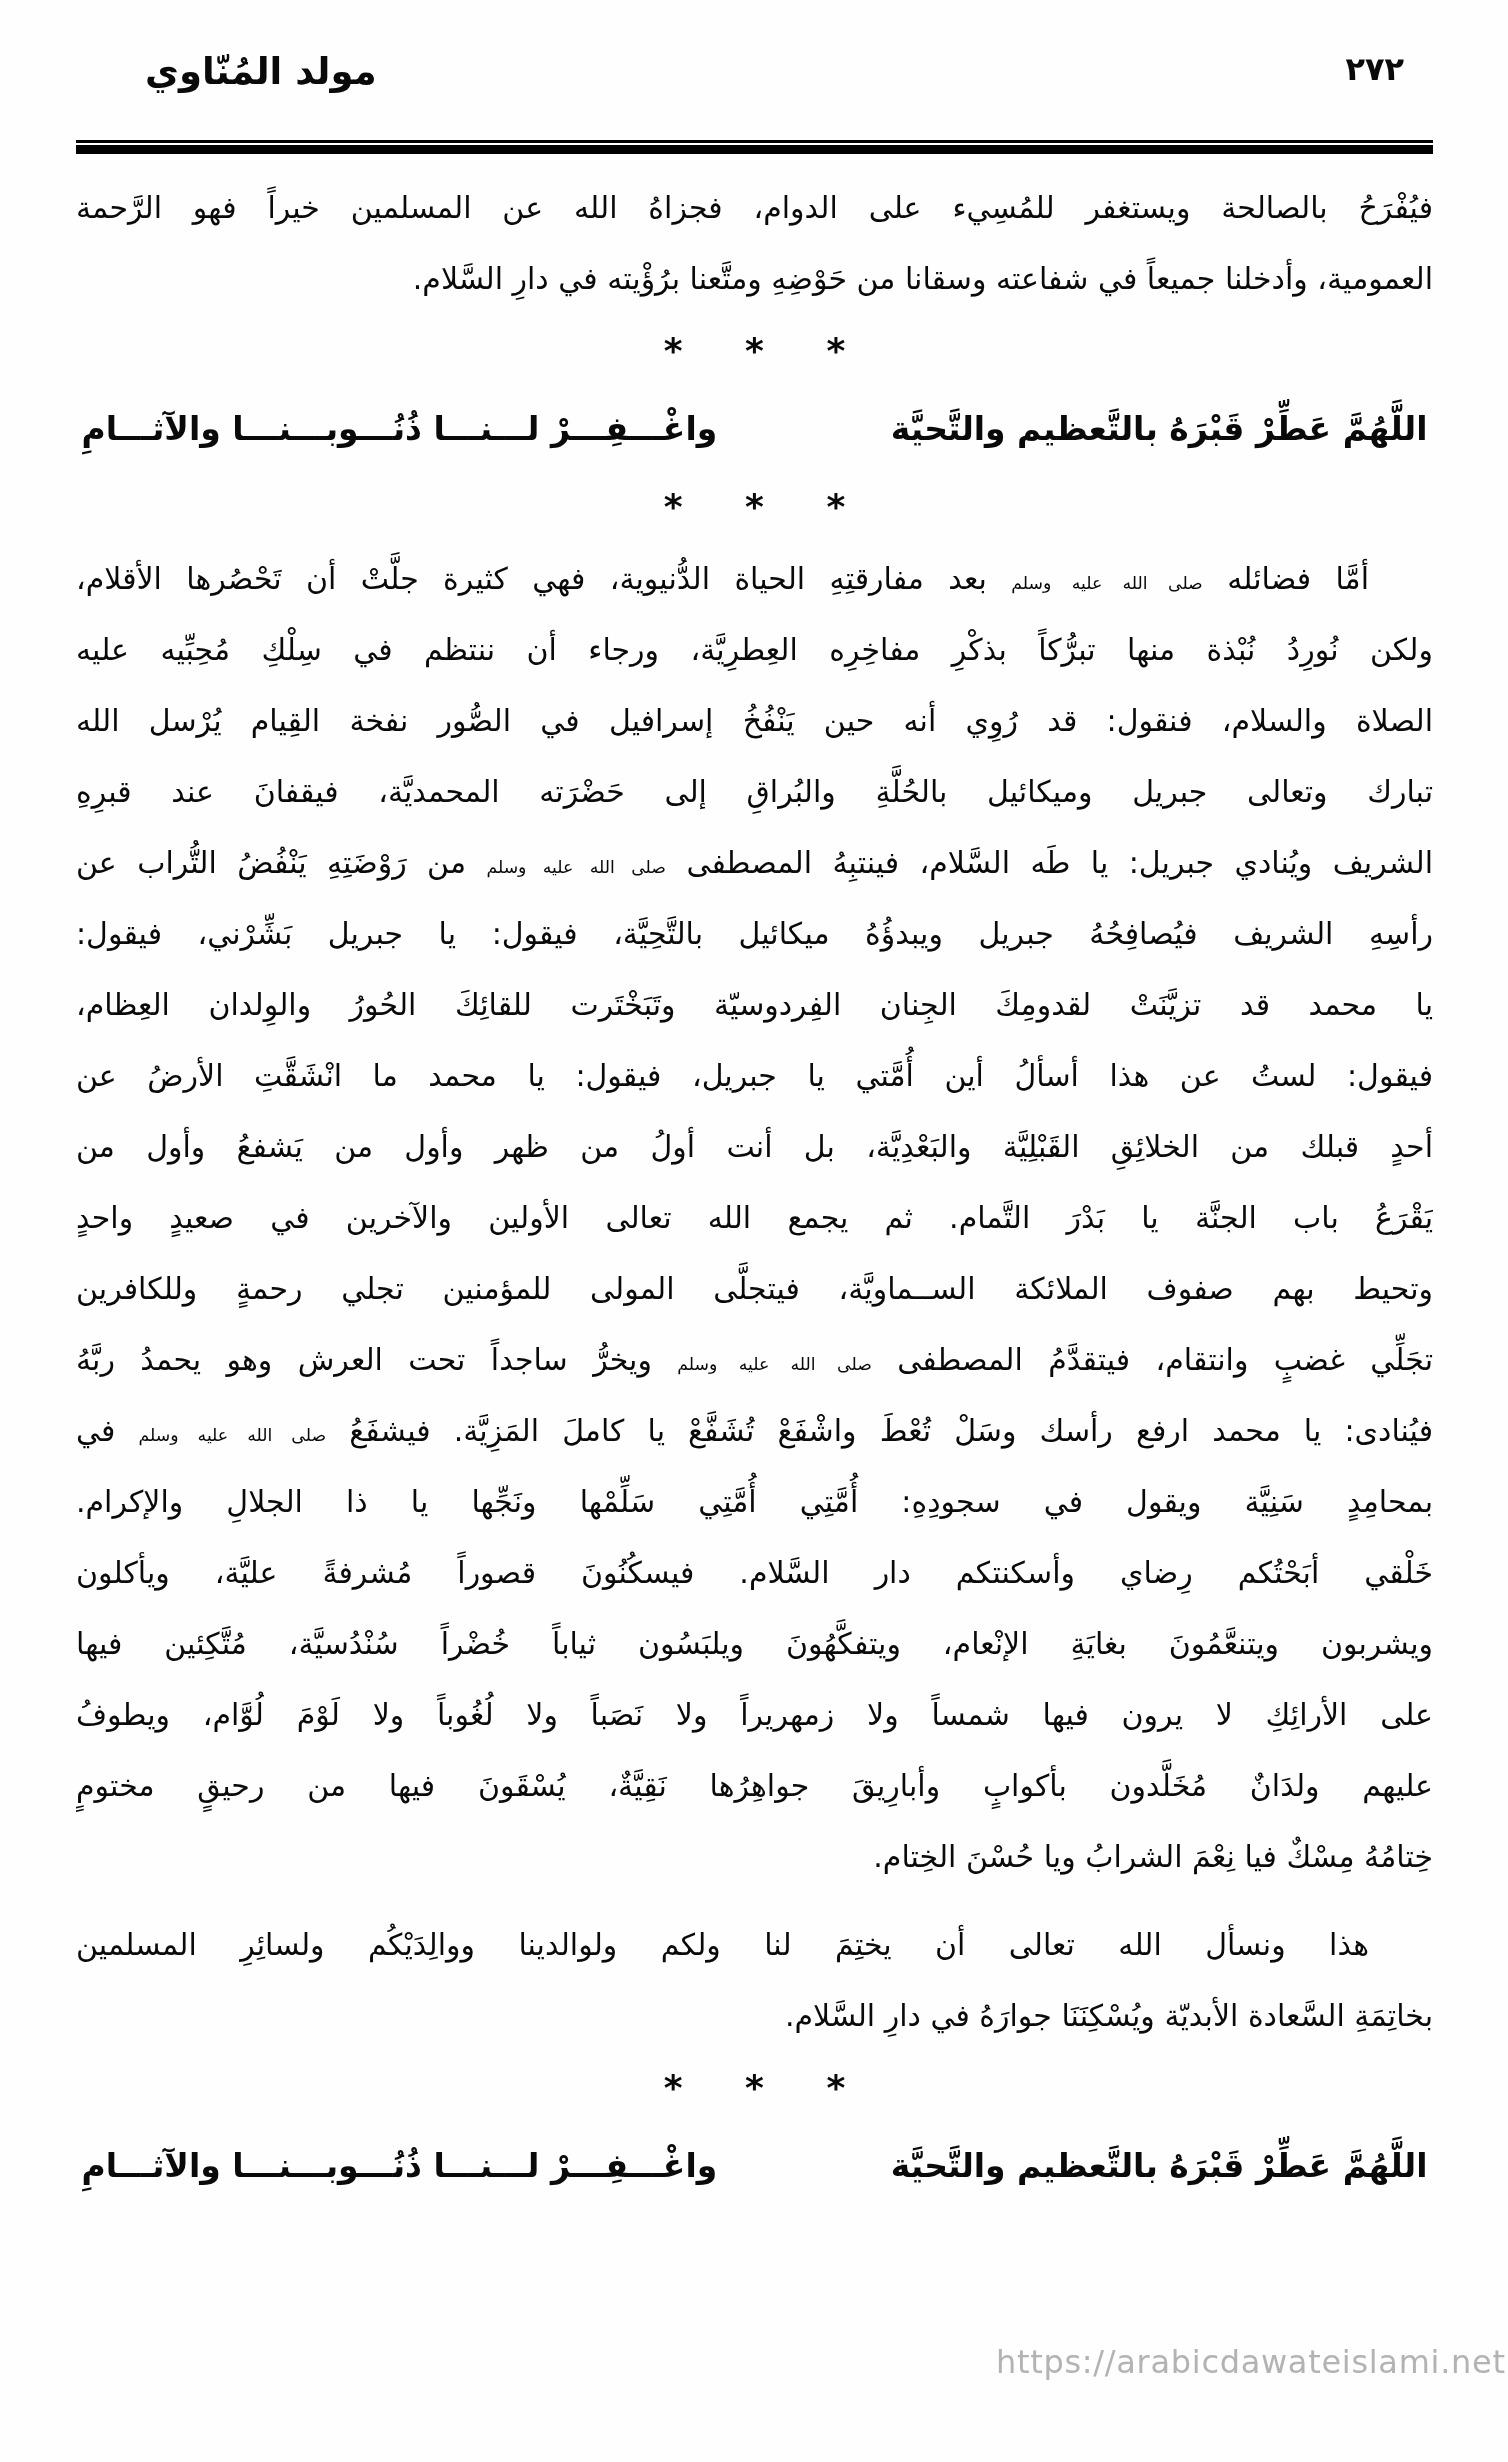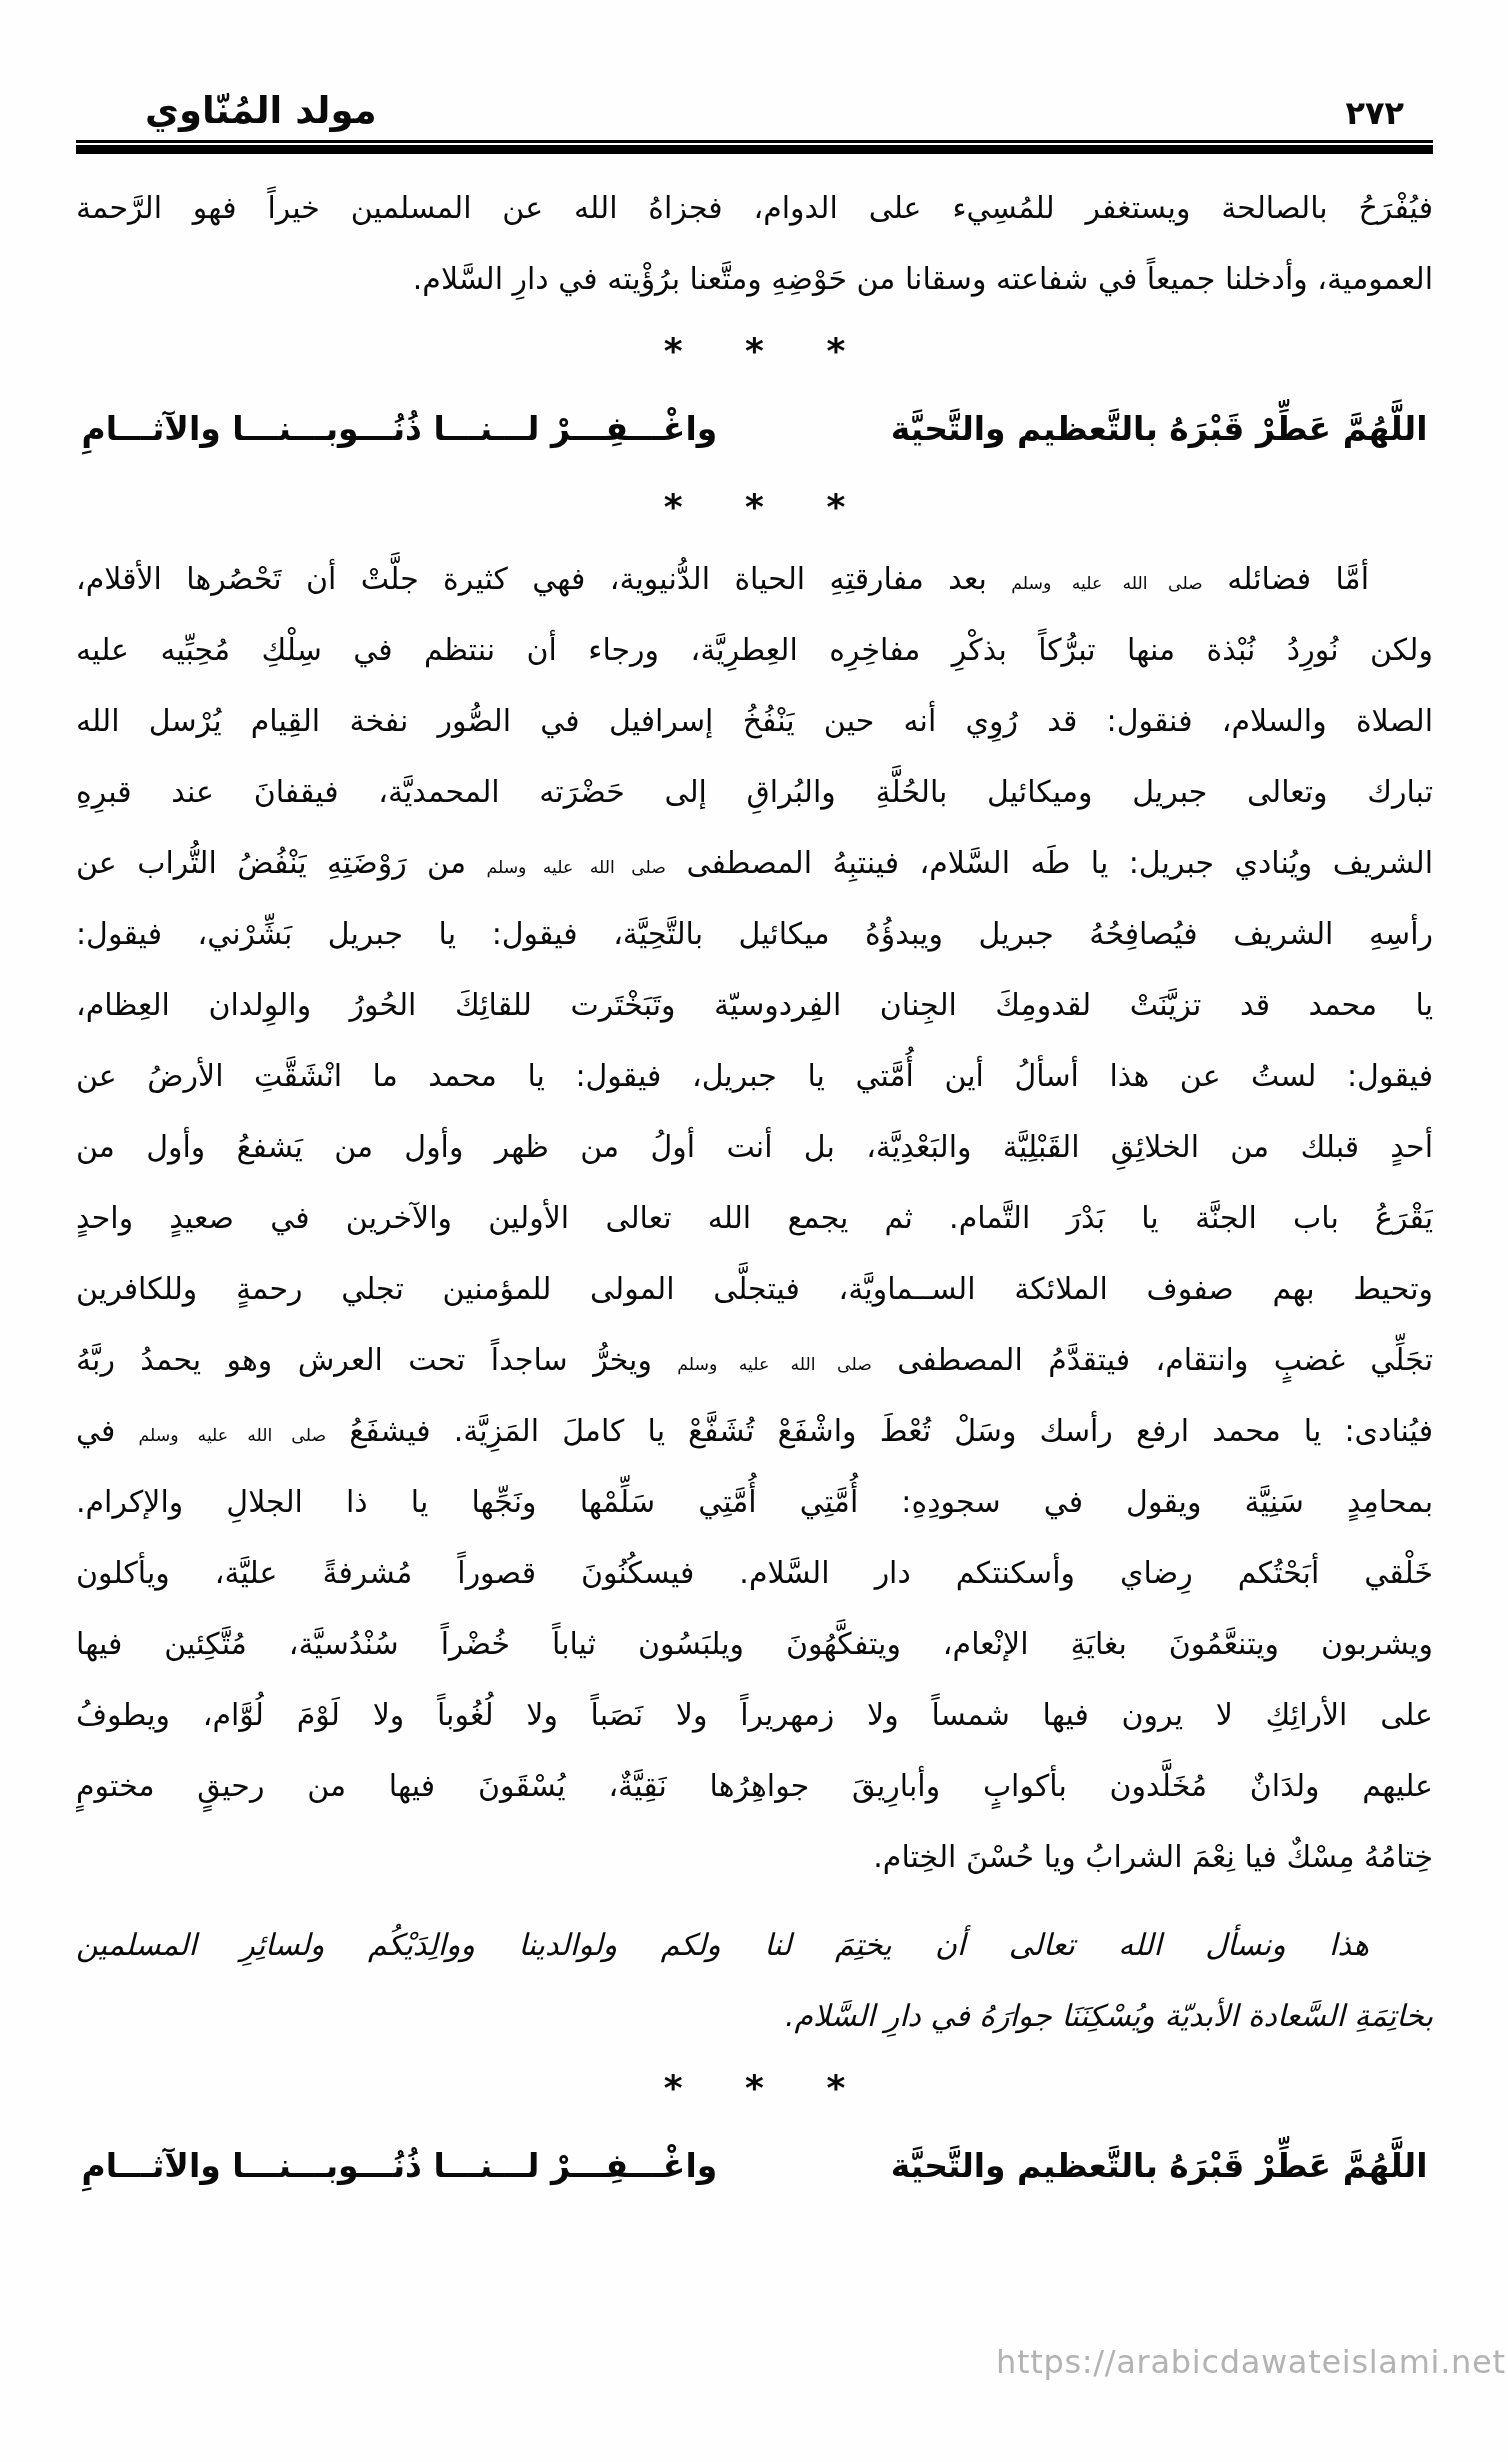--- a/index.html
+++ b/index.html
@@ -14,21 +14,21 @@
     overflow: hidden;
     margin: 0 auto;
   }
   .inner { padding: 50px 75px 0 77px; }
 
   
   .header {
     direction: ltr;
     display: flex;
     justify-content: space-between;
-    align-items: flex-end;
+    align-items: flex-start;
     height: 82px;
     padding: 0 29px 4.1px 69px;
     font-weight: bold;
   }
   .header .title  { font-size: 37px; }
   .header .pageno { font-size: 32px; letter-spacing: 2.8px; }
 
   
   .rule {
     height: 14px;
@@ -64,21 +64,21 @@
   .verse {
     height: 83px;
     display: flex;
     align-items: center;
     justify-content: space-between;
     font-weight: bold;
     font-size: 33px;
     padding: 0 5.5px;
     white-space: nowrap;
   }
-  .p3 { margin-top: 17.3px; font-style: italic; }
+  .p3 { margin-top: 17.3px; }
 
   .watermark {
     position: absolute;
     top: 2343px;
     left: 997px;
     direction: ltr;
     font-size: 32px;
     color: #b3b3b3;
     letter-spacing: 0.7px;
     font-family: "DejaVu Sans", sans-serif;

